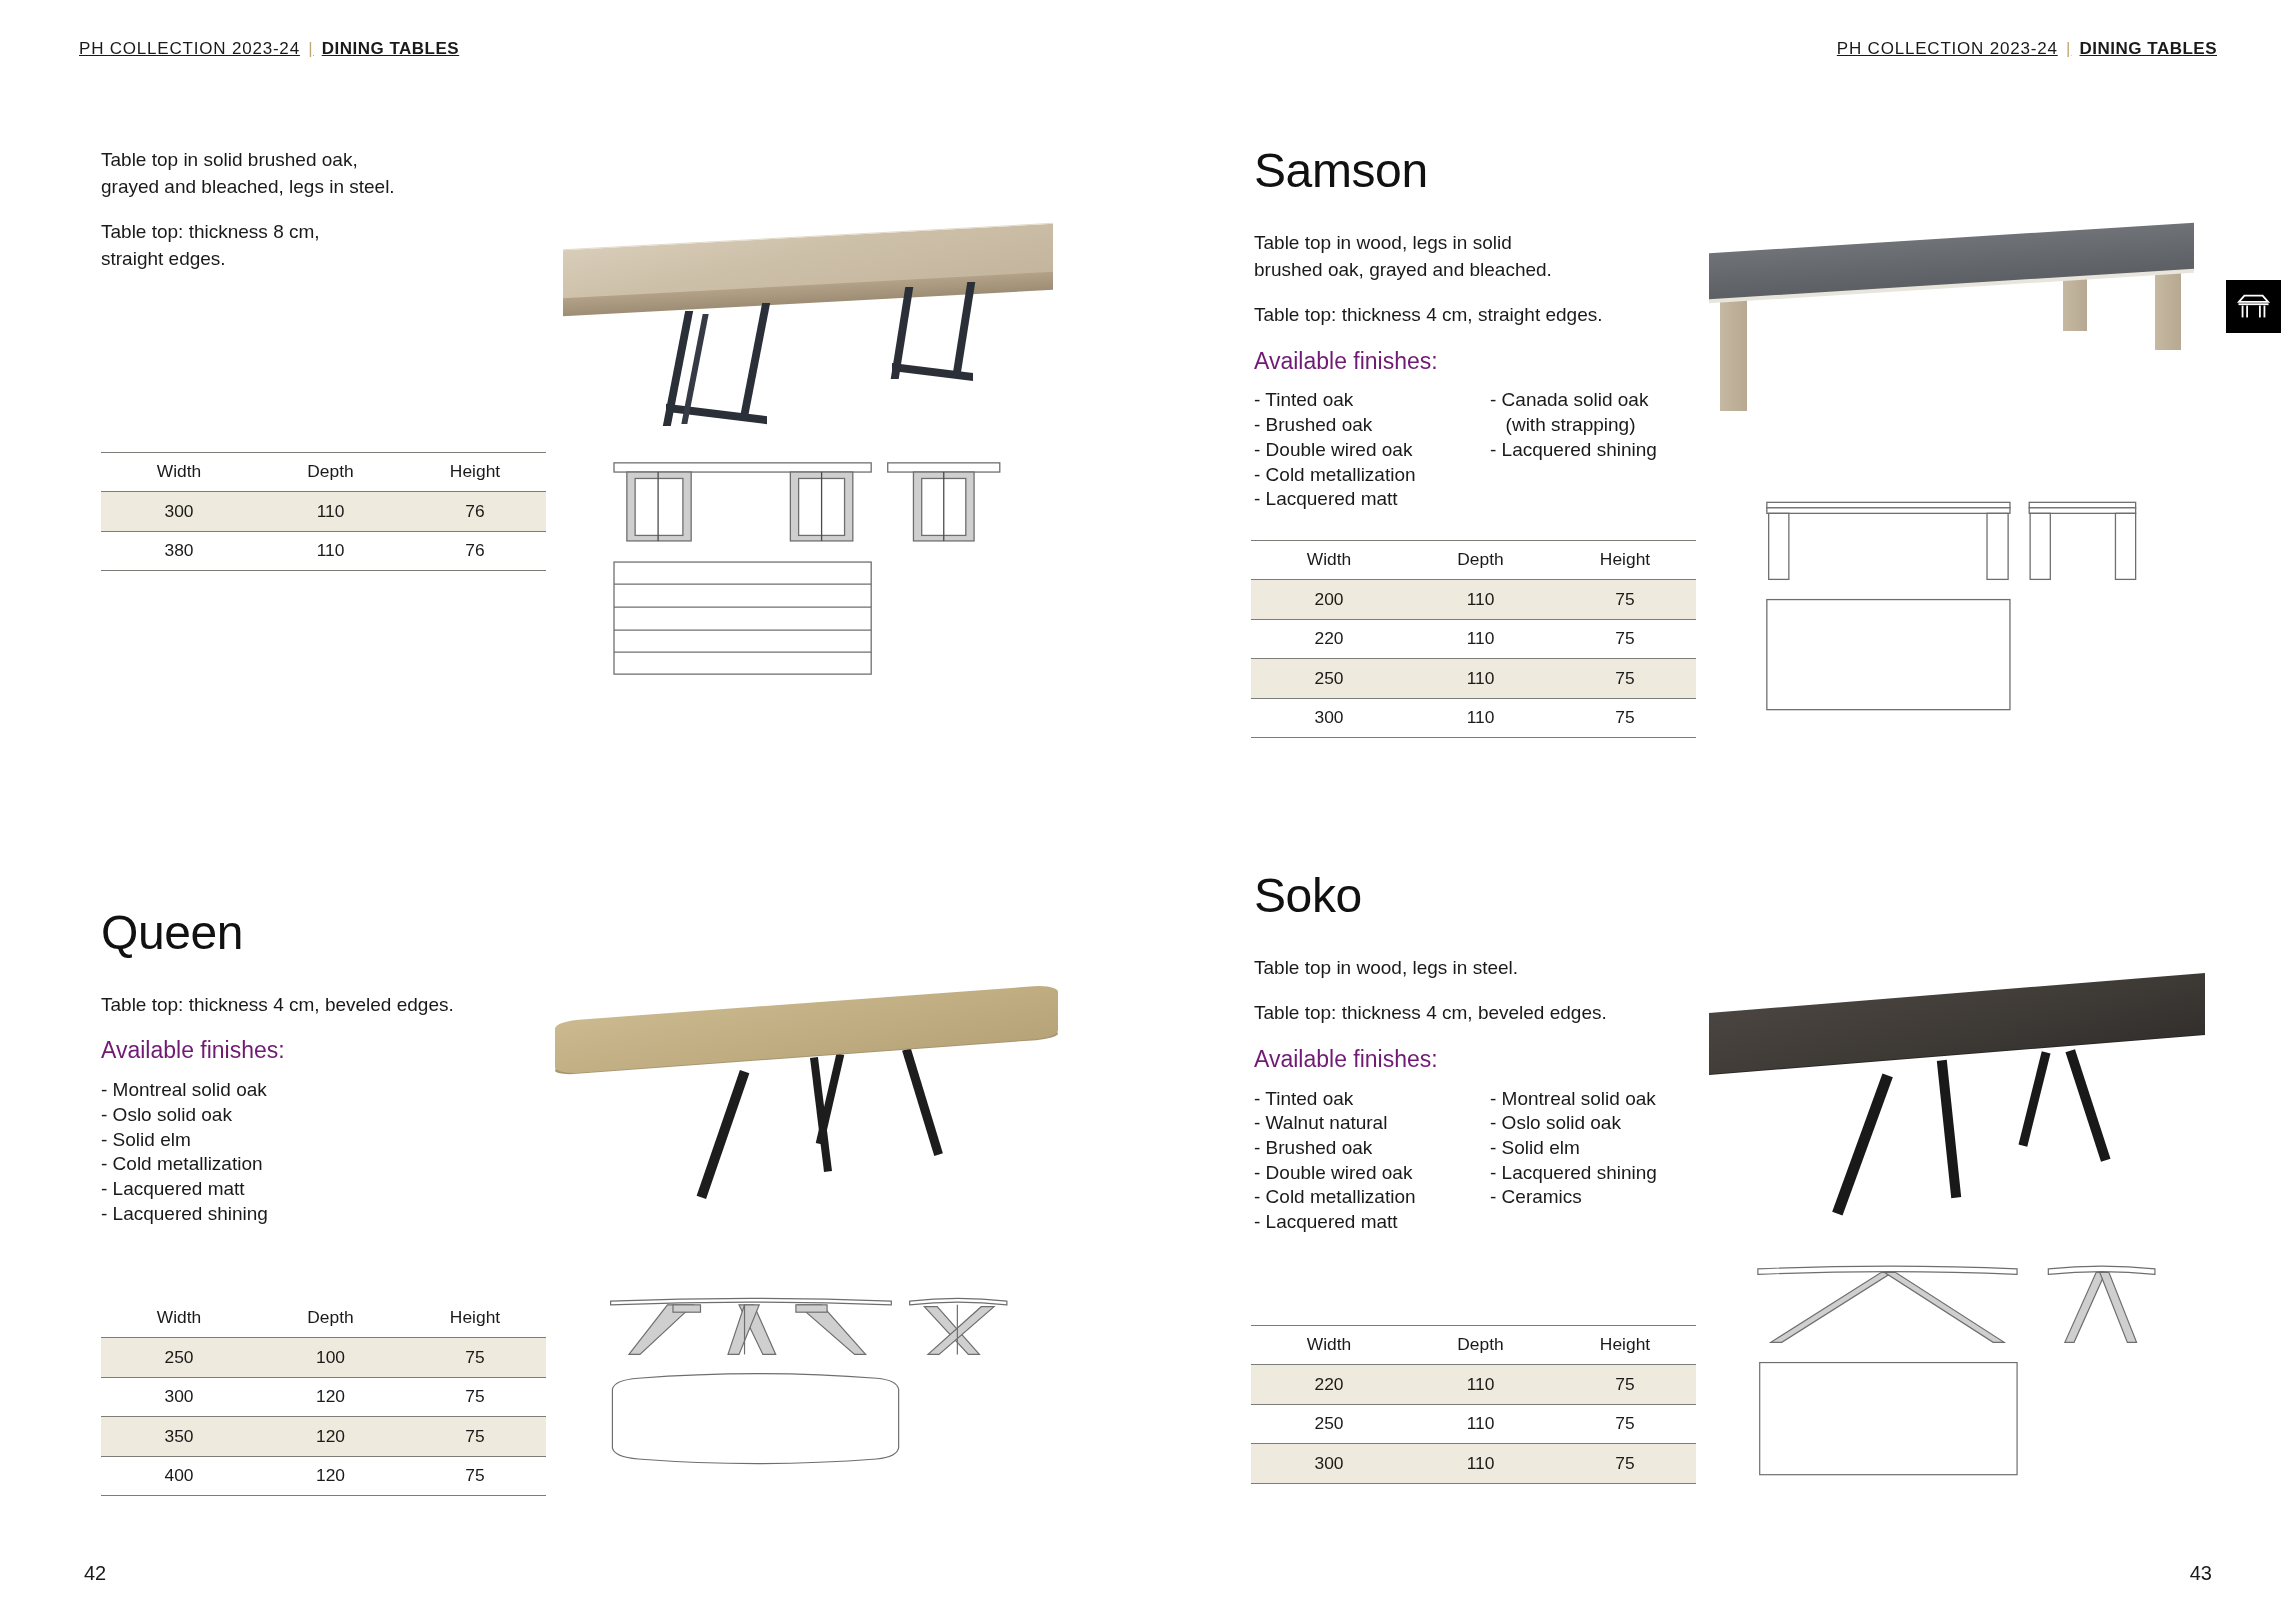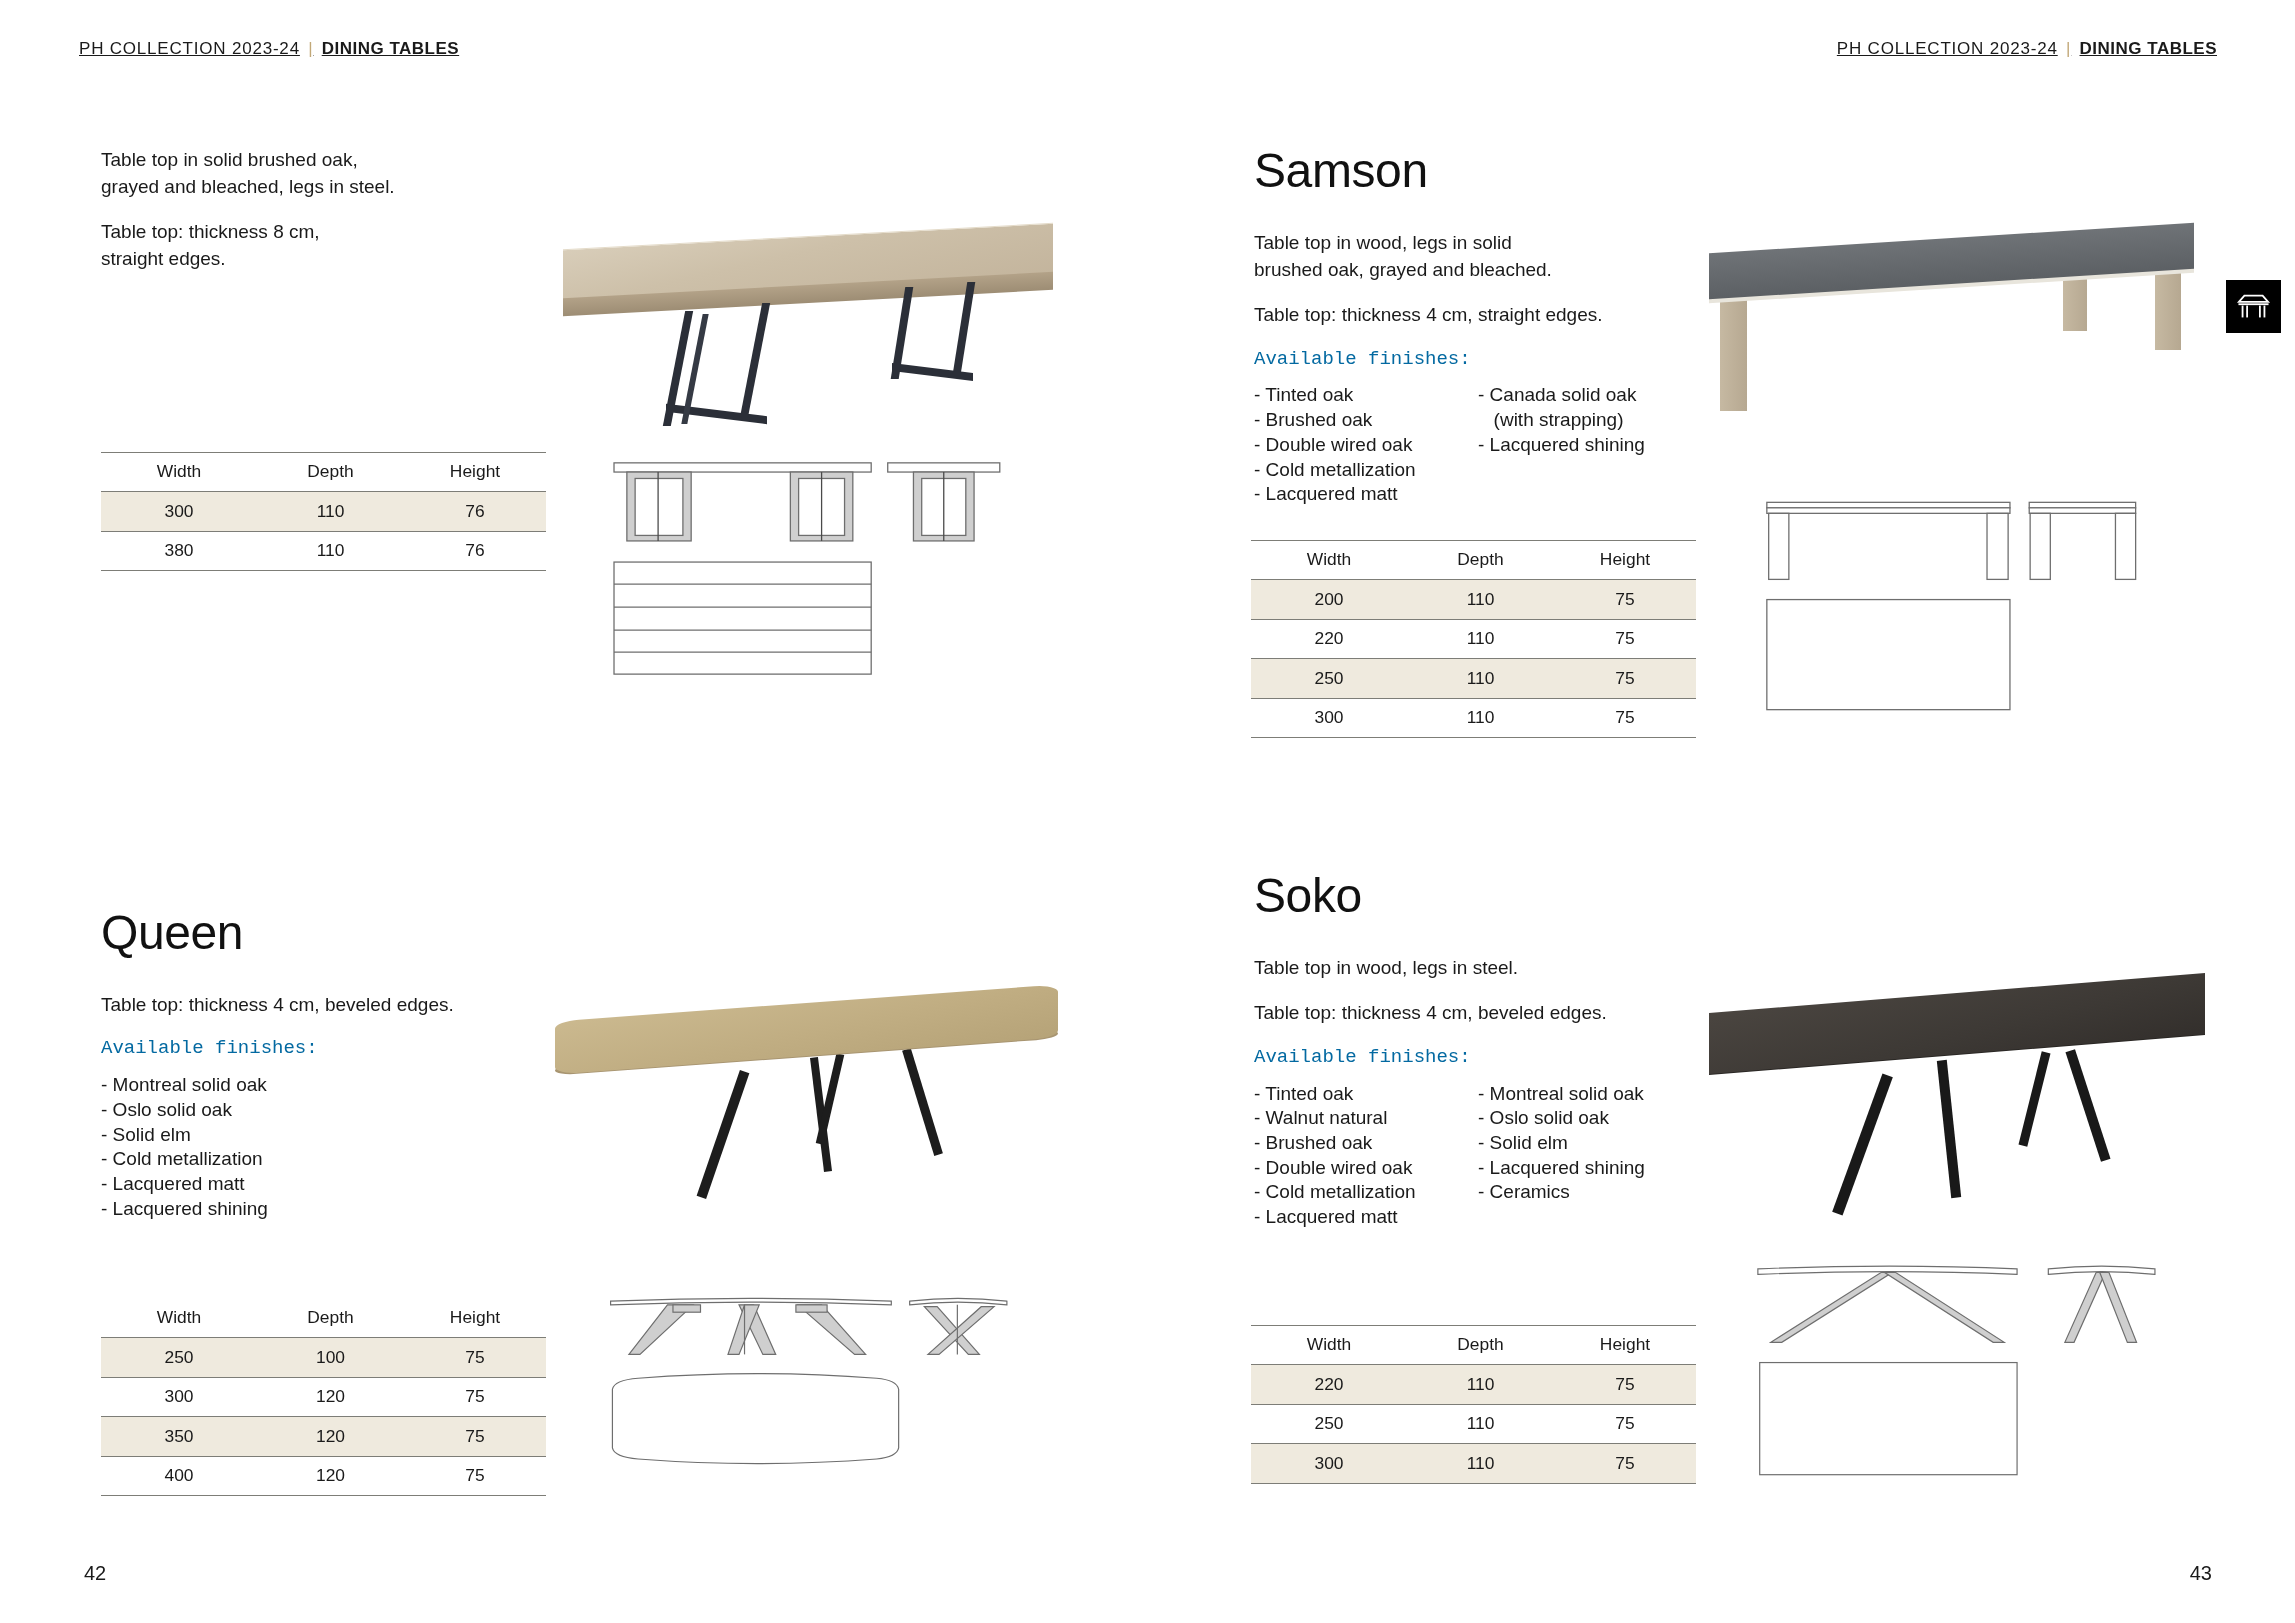--- a/index.html
+++ b/index.html
@@ -35,23 +35,23 @@
   .p-montana { left: 101px;  top: 147px; width: 1056px; }
   .p-samson  { left: 1254px; top: 147px; width: 964px; }
   .p-queen   { left: 101px;  top: 909px; width: 1056px; }
   .p-soko    { left: 1254px; top: 872px; width: 964px; }
 
   .p-title {
     font-size: 48px; font-weight: 400; letter-spacing: -0.4px;
     color: #111; line-height: 1; margin-bottom: 35px;
   }
   .p-desc { font-size: 19px; line-height: 1.42; margin-bottom: 18.4px; color: #1a1a1a; }
-  .p-finhead { font-size: 19px; margin-bottom: 13.8px; color: #0369a1; font-family: Liberation Mono, monospace; }
-
-  .fin-cols { display: flex; gap: 4px; }
+  .p-finhead { font-size: 23px; margin-bottom: 13.8px; color: #701a75; }
+
+  .fin-cols { display: flex; gap: 16px; }
   .fin-col { display: flex; flex-direction: column; }
   .fin-col.c1 { width: 220px; }
   .fin-item { font-size: 19px; line-height: 1.30; color: #1a1a1a; white-space: nowrap; }
   .fin-item.indent { padding-left: 15.6px; }
 
   
   .spec { border-collapse: collapse; font-size: 17.4px; }
   .spec th, .spec td {
     text-align: center; font-weight: 400; color: #1a1a1a;
     padding: 8.3px 0 9.2px;

